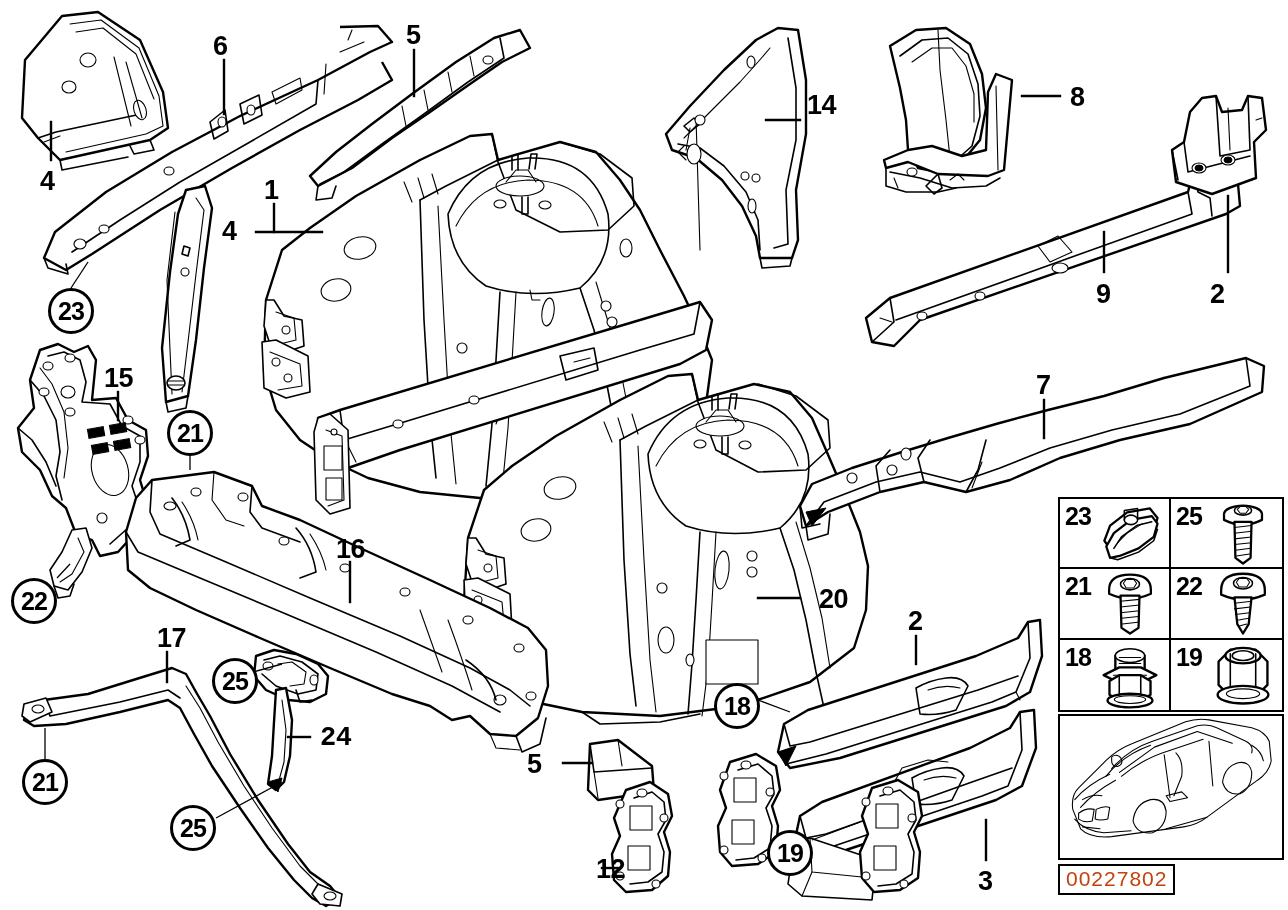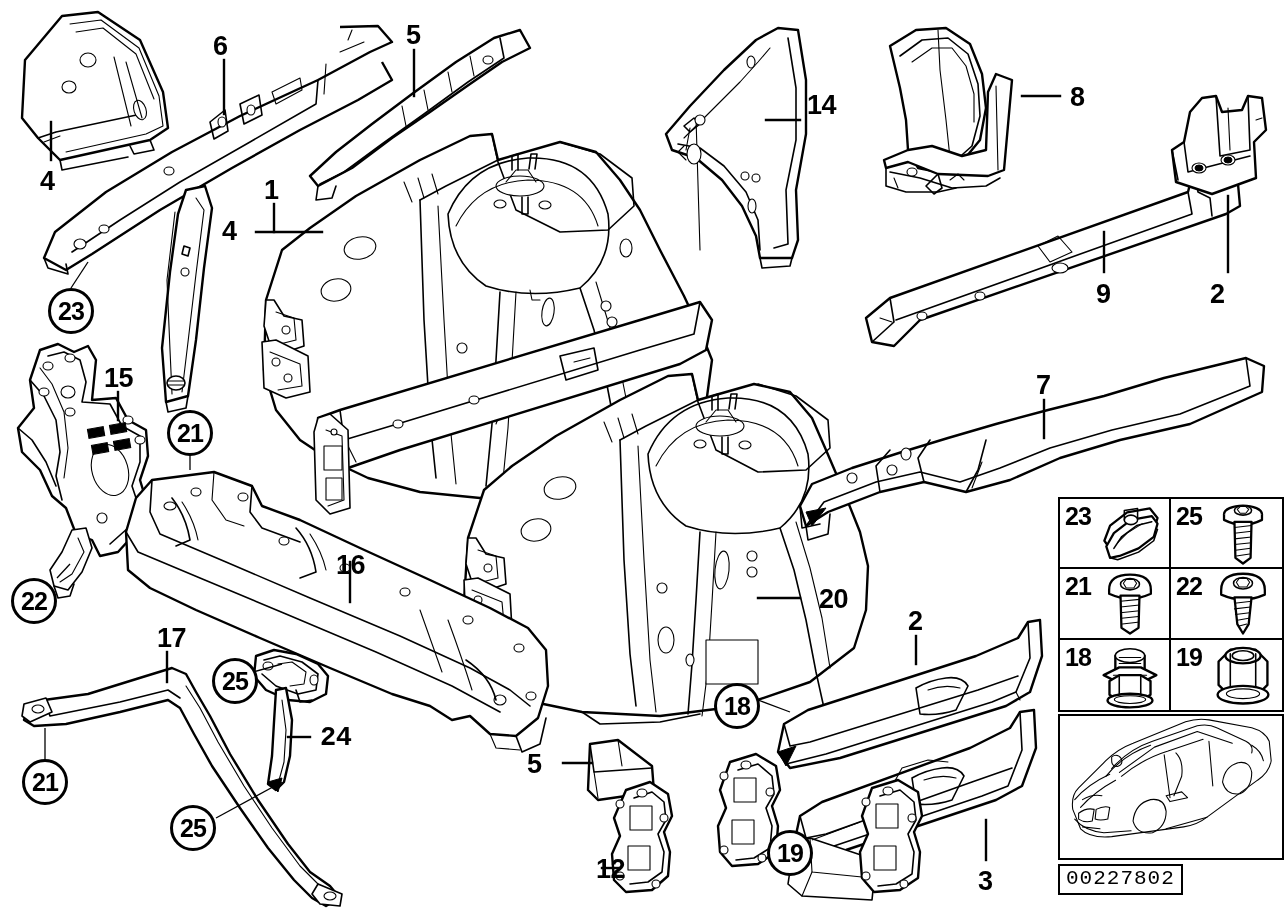--- a/index.html
+++ b/index.html
@@ -90,24 +90,24 @@
     border: 2px solid #000;
     background: #fff;
     overflow: hidden;
   }
   #diagram-id-box {
     position: absolute;
     left: 1058px; top: 864px;
     padding: 1px 6px 2px 6px;
     border: 2px solid #000;
     background: #fff;
-    font-family: Liberation Mono, monospace;
+    font-family: Liberation Sans, sans-serif;
     font-size: 21px;
     letter-spacing: 1px;
-    color: #000000;
+    color: #c2410c;
     line-height: 1.15;
   }
   svg { display: block; }
   .ln { fill: none; stroke: #000; stroke-width: 1.6; stroke-linejoin: round; stroke-linecap: round; }
   .ln-t { fill: none; stroke: #000; stroke-width: 1.1; stroke-linejoin: round; stroke-linecap: round; }
   .fillw { fill: #fff; stroke: #000; stroke-width: 1.6; stroke-linejoin: round; }
   .fillw-t { fill: #fff; stroke: #000; stroke-width: 1.1; stroke-linejoin: round; }
   .fillw-h { fill: #fff; stroke: #000; stroke-width: 2.4; stroke-linejoin: round; }
   .fillk { fill: #000; stroke: #000; stroke-width: 1; }
   .leader { stroke: #000; stroke-width: 2.4; fill: none; stroke-linecap: square; }
@@ -557,21 +557,21 @@
   <div class="callout" style="left:213px;  top:33px;">6</div>
   <div class="callout" style="left:1036px; top:372px;">7</div>
   <div class="callout" style="left:1070px; top:84px;">8</div>
   <div class="callout" style="left:1096px; top:281px;">9</div>
   <div class="callout" style="left:1210px; top:281px;">2</div>
   <div class="callout" style="left:222px;  top:218px;">4</div>
   <div class="callout" style="left:596px;  top:856px;">12</div>
   <div class="callout" style="left:527px;  top:751px;">5</div>
   <div class="callout" style="left:807px;  top:92px;">14</div>
   <div class="callout" style="left:104px;  top:365px;">15</div>
-  <div class="callout" style="left:336px;  top:552px;">16</div>
+  <div class="callout" style="left:336px;  top:536px;">16</div>
   <div class="callout" style="left:157px;  top:625px;">17</div>
   <div class="callout" style="left:804px;  top:586px;margin-left:15px;">20</div>
   <div class="callout" style="left:320px;  top:725px;font-family:Liberation Mono, monospace;">24</div>
 
   <div class="callout-circle" style="left:48px;  top:288px;">23</div>
   <div class="callout-circle" style="left:167px; top:410px;">21</div>
   <div class="callout-circle" style="left:11px;  top:578px;">22</div>
   <div class="callout-circle" style="left:22px;  top:759px;">21</div>
   <div class="callout-circle" style="left:212px; top:658px;">25</div>
   <div class="callout-circle" style="left:170px; top:805px;">25</div>

